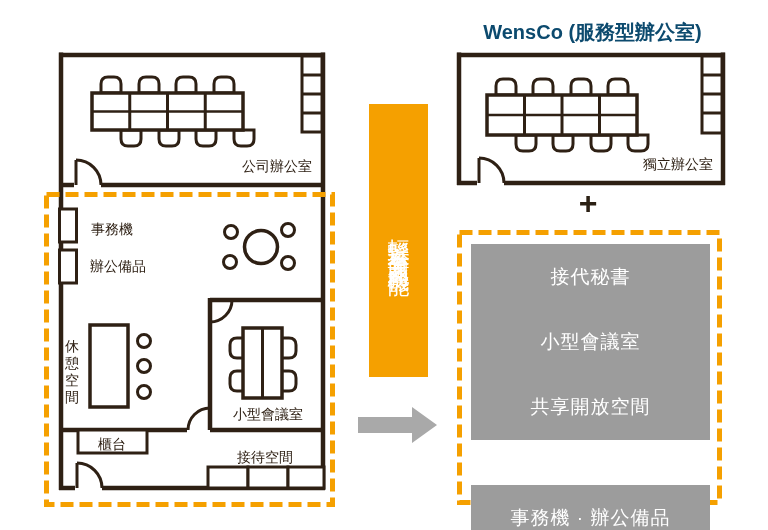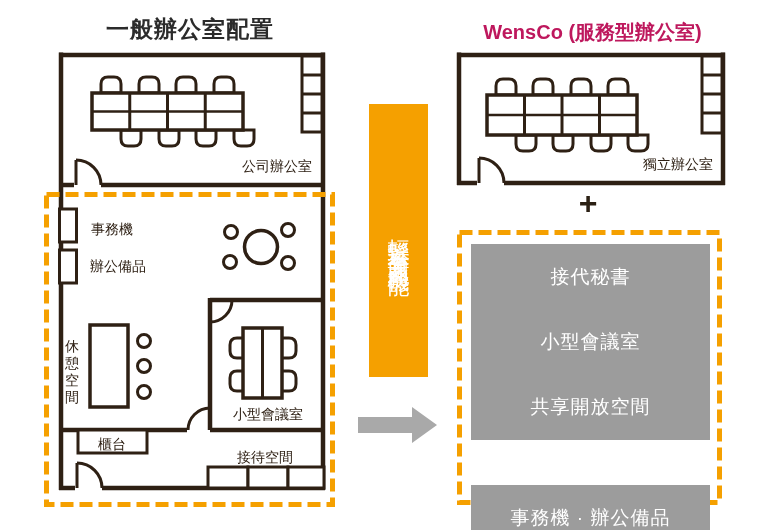--- a/index.html
+++ b/index.html
@@ -11,21 +11,21 @@
   svg text{
     font-family:"Liberation Sans","DejaVu Sans",sans-serif;
     fill:#2E2014;font-size:14px;
   }
   .title-left{
     position:absolute;left:40px;top:14px;width:300px;text-align:center;
     font-size:23px;font-weight:600;color:#2b2b2b;letter-spacing:1px;
   }
   .title-right{
     position:absolute;left:450px;top:19px;width:285px;text-align:center;
-    font-size:20px;font-weight:700;color:#be185d;
+    font-size:20px;font-weight:700;color:#0c4a6e;
   }
   .banner{
     position:absolute;left:369px;top:104px;width:59px;height:273px;
     background:#F5A000;color:#ffffff;
     writing-mode:vertical-rl;text-orientation:upright;
     font-size:22px;letter-spacing:4px;font-weight:500;
     display:flex;align-items:center;justify-content:center;
   }
   .plus{
     position:absolute;left:568px;top:186px;width:40px;height:34px;
@@ -194,21 +194,20 @@
         <line x1="702" y1="75" x2="722" y2="75"></line>
         <line x1="702" y1="94" x2="722" y2="94"></line>
         <line x1="702" y1="113" x2="722" y2="113"></line>
       </g>
     </g>
     <text x="713" y="169" text-anchor="end">獨立辦公室</text>
 
     <rect x="459.5" y="232.5" width="260" height="270" fill="none" stroke="#F5A000" stroke-width="5" stroke-dasharray="13 6"></rect>
   </svg>
 
-  <div class="title-left">一般辦公室配置</div>
 
   <div class="title-right">WensCo (服務型辦公室)</div>
 
   <div class="banner">輕鬆享有全面商務機能</div>
 
   <div class="plus">+</div>
 
   <div class="feature f0">接代秘書</div>
   <div class="feature f1">小型會議室</div>
   <div class="feature f2">共享開放空間</div>

